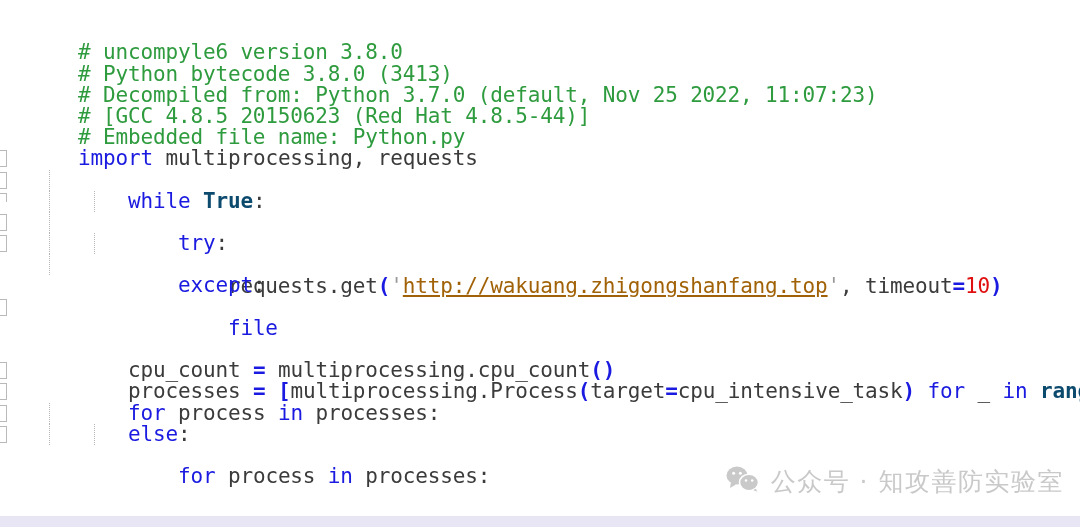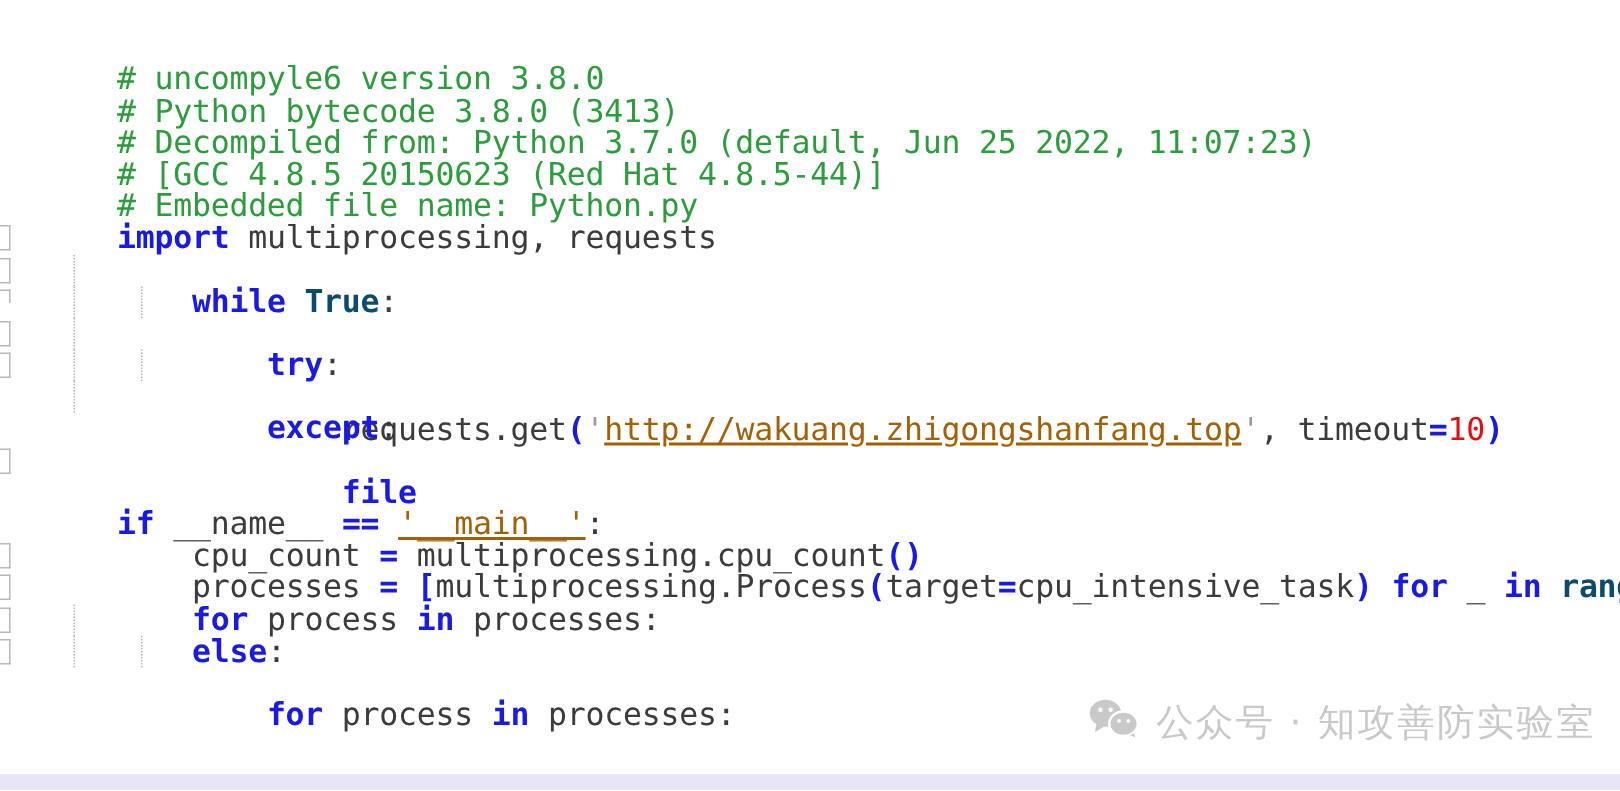--- a/index.html
+++ b/index.html
@@ -64,21 +64,21 @@
   }
 
   .txt {
     position: relative;
     display: inline-block;
     padding-left: 3px;
   }
 
   
   .c  { color: #2e9b3e; }                         
-  .kw { color: #1a1ae0; font-weight: bold; }      
+  .kw { color: #1a1ae0; font-weight: normal; }      
   .fn { color: #ff1ecb; }                         
   .bi { color: #0c4a6e; font-weight: bold; }      
   .op { color: #1a1ae0; font-weight: bold; }      
   .st { color: #a16207; text-decoration: underline; } 
   .sp { color: #9a9a9a; }                         
   .nu { color: #e01010; }                         
   .id { color: #3b3b3b; }                         
 
   
   #bottom-strip {
@@ -120,21 +120,21 @@
       <span class="txt c"># uncompyle6 version 3.8.0</span>
     </div>
 
     <div class="code-line">
       
       <span class="txt c"># Python bytecode 3.8.0 (3413)</span>
     </div>
 
     <div class="code-line">
       
-      <span class="txt c"># Decompiled from: Python 3.7.0 (default, Jun 25 2022, 11:07:23)</span>
+      <span class="txt c"># Decompiled from: Python 3.7.0 (default, Nov 25 2022, 11:07:23)</span>
     </div>
 
     <div class="code-line">
       
       <span class="txt c"># [GCC 4.8.5 20150623 (Red Hat 4.8.5-44)]</span>
     </div>
 
     <div class="code-line">
       
       <span class="txt c"># Embedded file name: Python.py</span>
@@ -185,21 +185,20 @@
       
       <span class="guide" style="left:49px;"></span>
     </div>
 
     <div class="code-line">
       
     </div>
 
     <div class="code-line">
       <span class="fold"></span>
-      <span class="txt"><span class="kw">if</span><span class="id"> </span><span class="id">__name__</span><span class="id"> </span><span class="op">==</span><span class="id"> </span><span class="st">'__main__'</span><span class="id">:</span></span>
     </div>
 
     <div class="code-line">
       
       <span class="txt">    <span class="id">cpu_count</span><span class="id"> </span><span class="op">=</span><span class="id"> </span><span class="id">multiprocessing.cpu_count</span><span class="op">()</span></span>
     </div>
 
     <div class="code-line">
       
       <span class="txt">    <span class="id">processes</span><span class="id"> </span><span class="op">=</span><span class="id"> </span><span class="op">[</span><span class="id">multiprocessing.Process</span><span class="op">(</span><span class="id">target</span><span class="op">=</span><span class="id">cpu_intensive_task</span><span class="op">)</span><span class="id"> </span><span class="kw">for</span><span class="id"> </span><span class="id">_</span><span class="id"> </span><span class="kw">in</span><span class="id"> </span><span class="bi">range</span><span class="op">(</span><span class="id">cpu_count</span><span class="op">)]</span></span>

